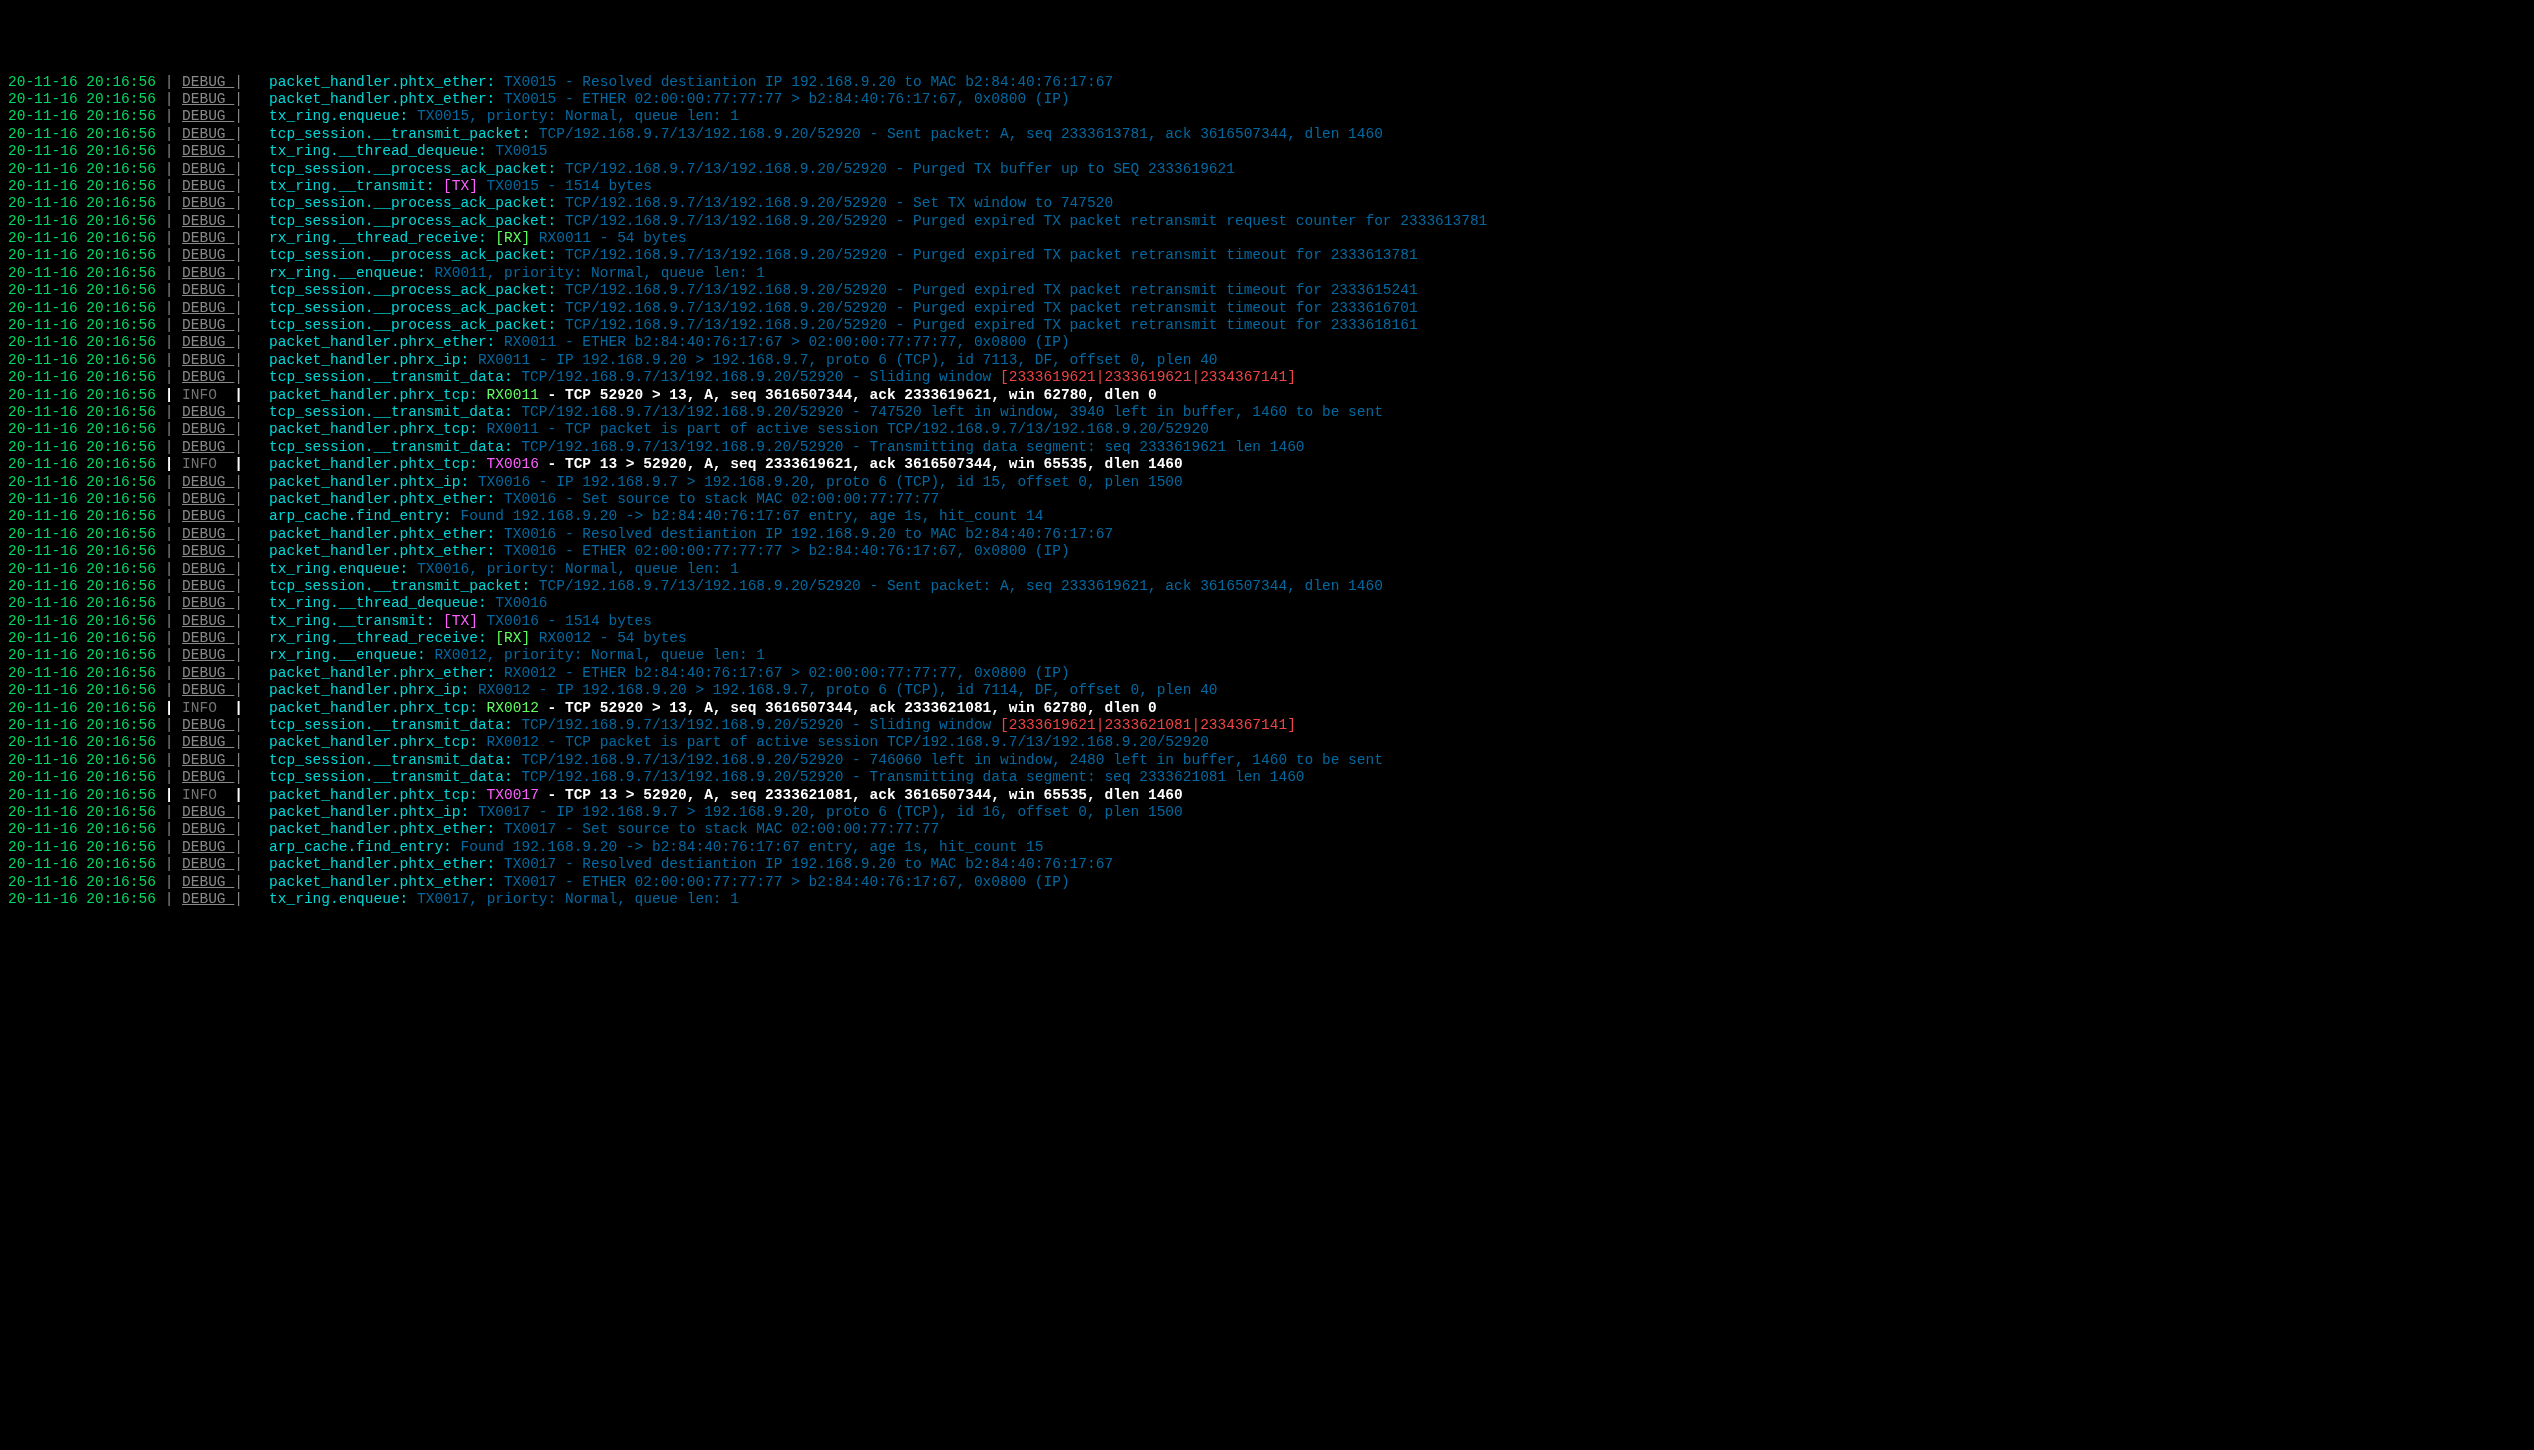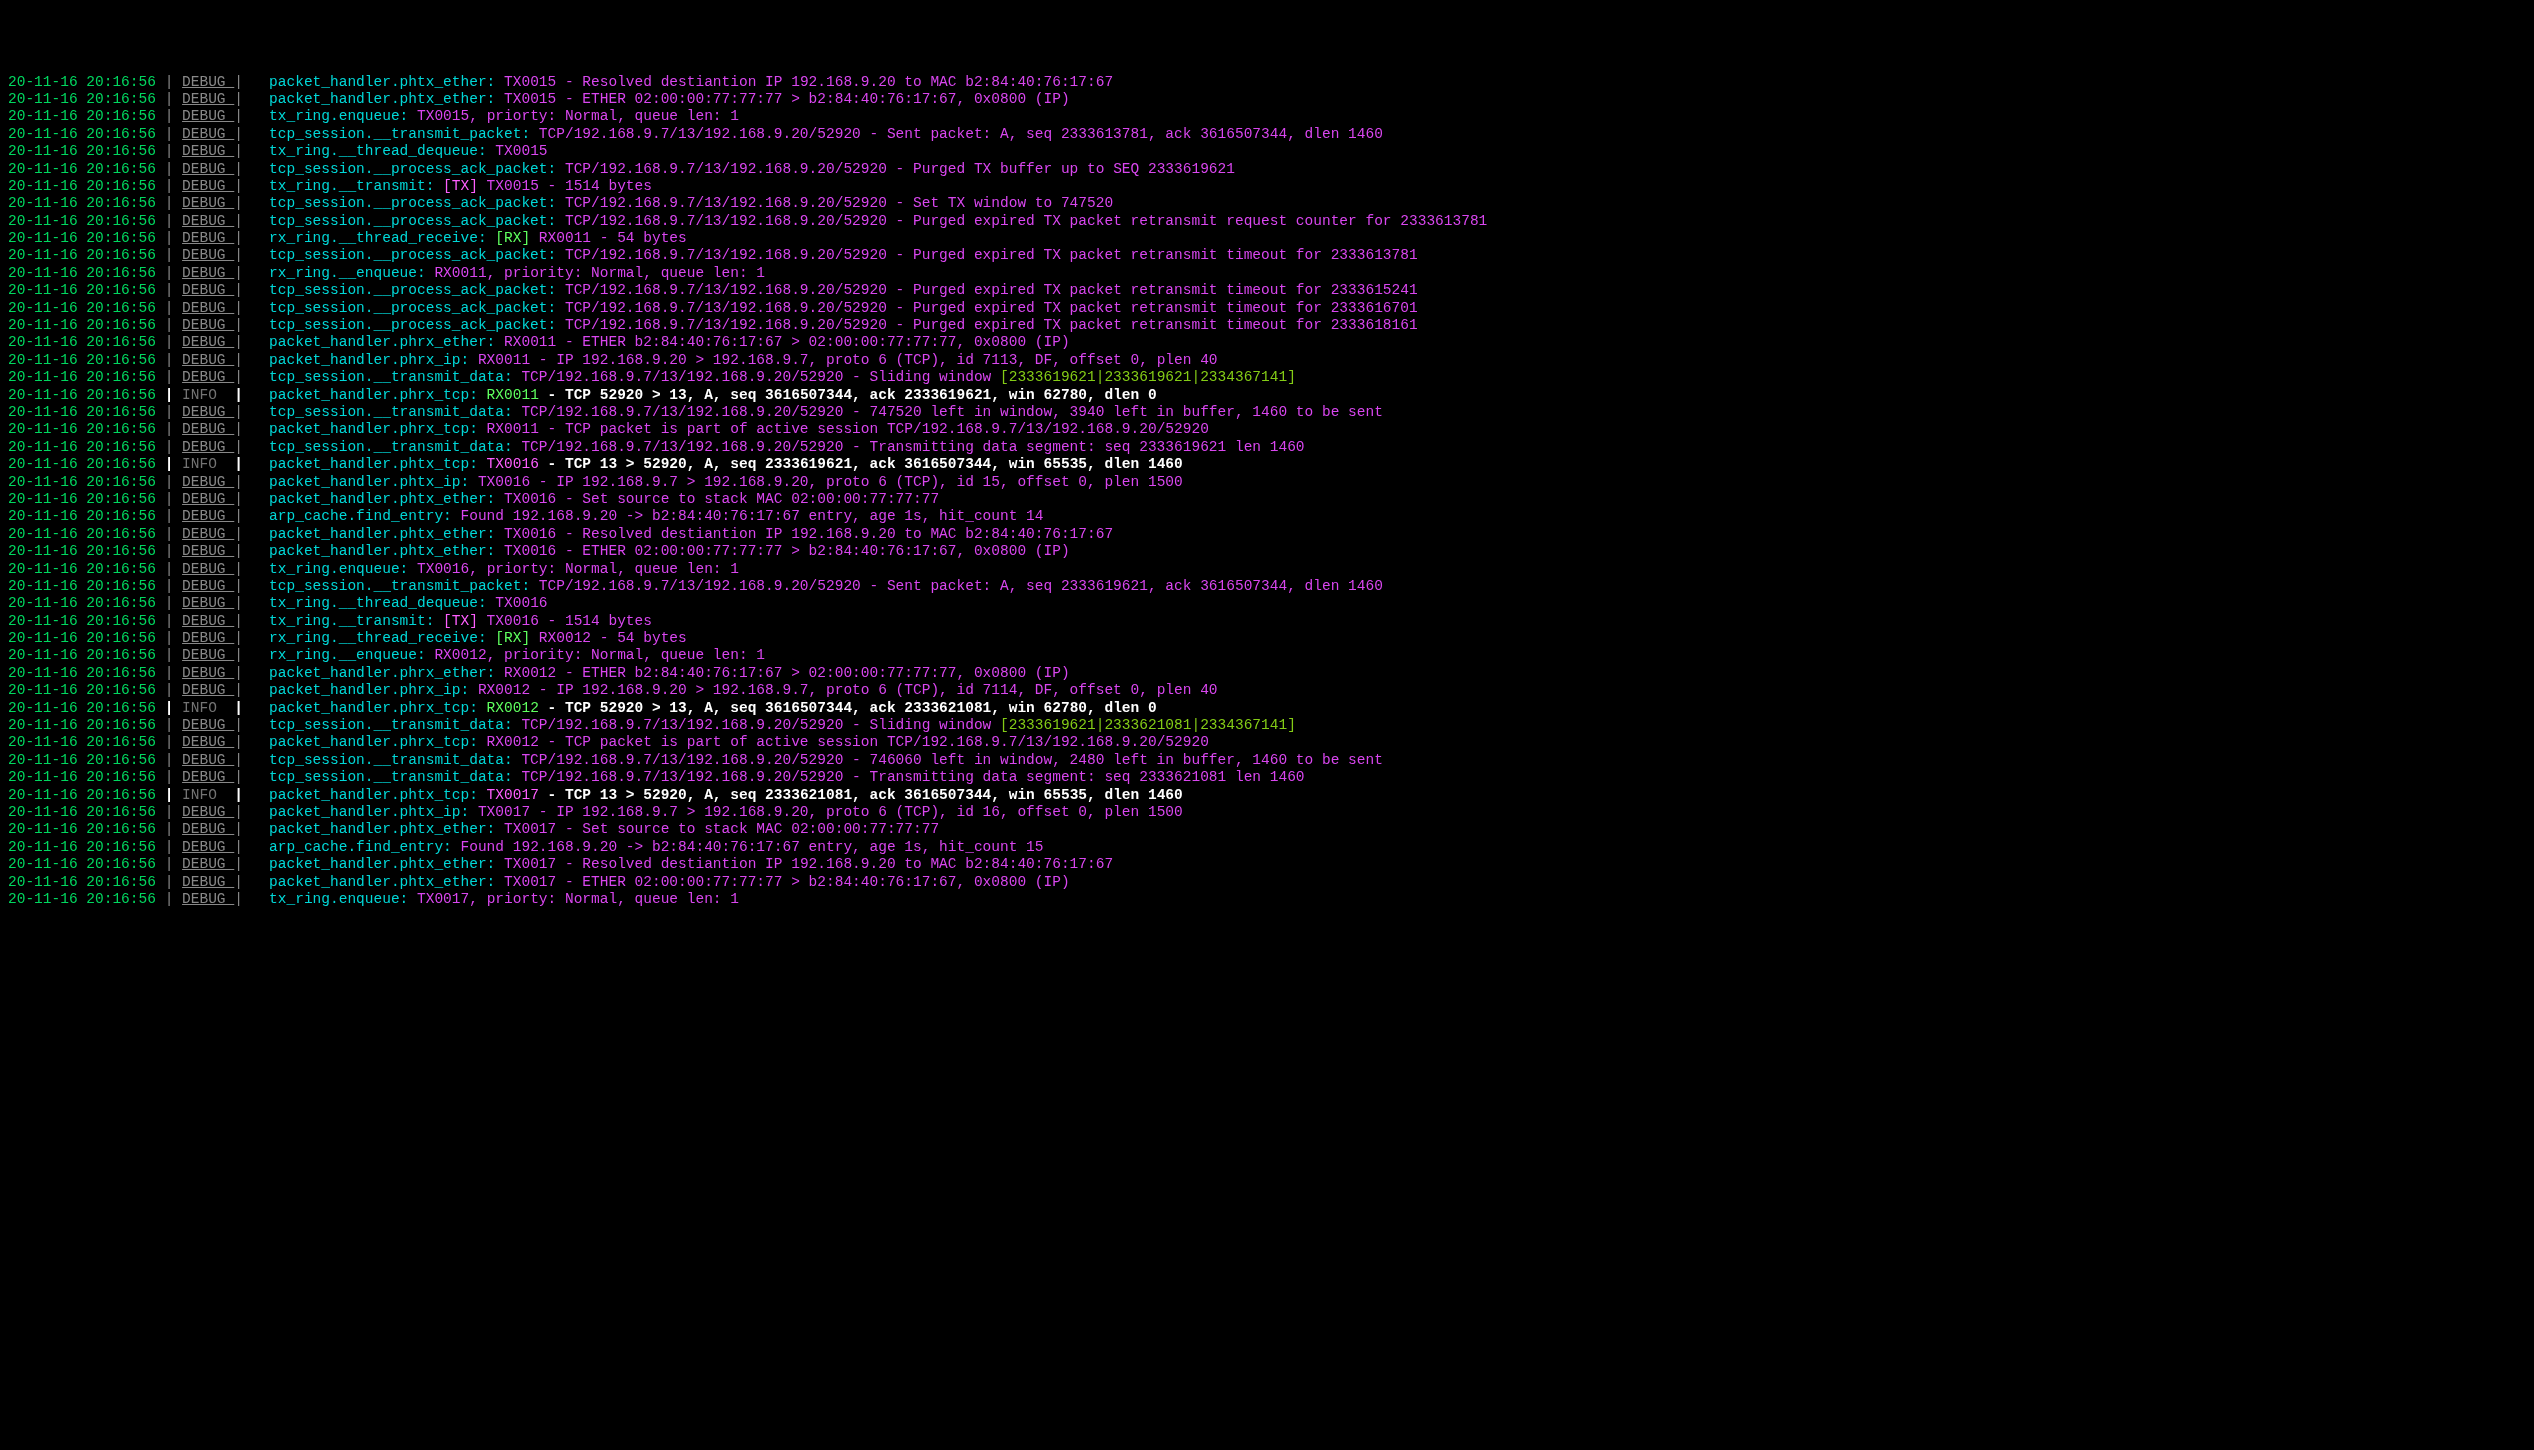--- a/index.html
+++ b/index.html
@@ -11,25 +11,25 @@
     line-height: 1.2;
     white-space: pre;
     color: #888;
     overflow-x: auto;
   }
   .ts   { color: #00d75f; text-align: right; }   
   .sep  { color: #888;    }   
   .lvl  { color: #888; text-decoration: underline;    }   
   .lvli { color: #737373; font-weight: normal; } 
   .mod  { color: #00d7d7; }   
-  .msg  { color: #d946ef;    }   
+  .msg  { color: #0369a1;    }   
   .msgw { color: #fff; font-weight: bold; } 
   .tx   { color: #ff5fff; }   
   .rx   { color: #5fff5f; }   
-  .yel  { color: #84cc16; text-align: right; }   
+  .yel  { color: #ef4444; text-align: right; }   
   .row  { display: block; }
 </style>
 </head>
 <body>
 
 
 
 <div id="log"><div class="row"><span class="ts">20-11-16 20:16:56</span><span class="sep"> | </span><span class="lvl">DEBUG </span><span class="sep">|   </span><span class="mod">packet_handler.phtx_ether:</span><span class="msg"> TX0015 - Resolved destiantion IP 192.168.9.20 to MAC b2:84:40:76:17:67</span></div><div class="row"><span class="ts">20-11-16 20:16:56</span><span class="sep"> | </span><span class="lvl">DEBUG </span><span class="sep">|   </span><span class="mod">packet_handler.phtx_ether:</span><span class="msg"> TX0015 - ETHER 02:00:00:77:77:77 &gt; b2:84:40:76:17:67, 0x0800 (IP)</span></div><div class="row"><span class="ts">20-11-16 20:16:56</span><span class="sep"> | </span><span class="lvl">DEBUG </span><span class="sep">|   </span><span class="mod">tx_ring.enqueue:</span><span class="msg"> TX0015, priorty: Normal, queue len: 1</span></div><div class="row"><span class="ts">20-11-16 20:16:56</span><span class="sep"> | </span><span class="lvl">DEBUG </span><span class="sep">|   </span><span class="mod">tcp_session.__transmit_packet:</span><span class="msg"> TCP/192.168.9.7/13/192.168.9.20/52920 - Sent packet: A, seq 2333613781, ack 3616507344, dlen 1460</span></div><div class="row"><span class="ts">20-11-16 20:16:56</span><span class="sep"> | </span><span class="lvl">DEBUG </span><span class="sep">|   </span><span class="mod">tx_ring.__thread_dequeue:</span><span class="msg"> TX0015</span></div><div class="row"><span class="ts">20-11-16 20:16:56</span><span class="sep"> | </span><span class="lvl">DEBUG </span><span class="sep">|   </span><span class="mod">tcp_session.__process_ack_packet:</span><span class="msg"> TCP/192.168.9.7/13/192.168.9.20/52920 - Purged TX buffer up to SEQ 2333619621</span></div><div class="row"><span class="ts">20-11-16 20:16:56</span><span class="sep"> | </span><span class="lvl">DEBUG </span><span class="sep">|   </span><span class="mod">tx_ring.__transmit:</span><span class="tx"> [TX]</span><span class="msg"> TX0015 - 1514 bytes</span></div><div class="row"><span class="ts">20-11-16 20:16:56</span><span class="sep"> | </span><span class="lvl">DEBUG </span><span class="sep">|   </span><span class="mod">tcp_session.__process_ack_packet:</span><span class="msg"> TCP/192.168.9.7/13/192.168.9.20/52920 - Set TX window to 747520</span></div><div class="row"><span class="ts">20-11-16 20:16:56</span><span class="sep"> | </span><span class="lvl">DEBUG </span><span class="sep">|   </span><span class="mod">tcp_session.__process_ack_packet:</span><span class="msg"> TCP/192.168.9.7/13/192.168.9.20/52920 - Purged expired TX packet retransmit request counter for 2333613781</span></div><div class="row"><span class="ts">20-11-16 20:16:56</span><span class="sep"> | </span><span class="lvl">DEBUG </span><span class="sep">|   </span><span class="mod">rx_ring.__thread_receive:</span><span class="rx"> [RX]</span><span class="msg"> RX0011 - 54 bytes</span></div><div class="row"><span class="ts">20-11-16 20:16:56</span><span class="sep"> | </span><span class="lvl">DEBUG </span><span class="sep">|   </span><span class="mod">tcp_session.__process_ack_packet:</span><span class="msg"> TCP/192.168.9.7/13/192.168.9.20/52920 - Purged expired TX packet retransmit timeout for 2333613781</span></div><div class="row"><span class="ts">20-11-16 20:16:56</span><span class="sep"> | </span><span class="lvl">DEBUG </span><span class="sep">|   </span><span class="mod">rx_ring.__enqueue:</span><span class="msg"> RX0011, priority: Normal, queue len: 1</span></div><div class="row"><span class="ts">20-11-16 20:16:56</span><span class="sep"> | </span><span class="lvl">DEBUG </span><span class="sep">|   </span><span class="mod">tcp_session.__process_ack_packet:</span><span class="msg"> TCP/192.168.9.7/13/192.168.9.20/52920 - Purged expired TX packet retransmit timeout for 2333615241</span></div><div class="row"><span class="ts">20-11-16 20:16:56</span><span class="sep"> | </span><span class="lvl">DEBUG </span><span class="sep">|   </span><span class="mod">tcp_session.__process_ack_packet:</span><span class="msg"> TCP/192.168.9.7/13/192.168.9.20/52920 - Purged expired TX packet retransmit timeout for 2333616701</span></div><div class="row"><span class="ts">20-11-16 20:16:56</span><span class="sep"> | </span><span class="lvl">DEBUG </span><span class="sep">|   </span><span class="mod">tcp_session.__process_ack_packet:</span><span class="msg"> TCP/192.168.9.7/13/192.168.9.20/52920 - Purged expired TX packet retransmit timeout for 2333618161</span></div><div class="row"><span class="ts">20-11-16 20:16:56</span><span class="sep"> | </span><span class="lvl">DEBUG </span><span class="sep">|   </span><span class="mod">packet_handler.phrx_ether:</span><span class="msg"> RX0011 - ETHER b2:84:40:76:17:67 &gt; 02:00:00:77:77:77, 0x0800 (IP)</span></div><div class="row"><span class="ts">20-11-16 20:16:56</span><span class="sep"> | </span><span class="lvl">DEBUG </span><span class="sep">|   </span><span class="mod">packet_handler.phrx_ip:</span><span class="msg"> RX0011 - IP 192.168.9.20 &gt; 192.168.9.7, proto 6 (TCP), id 7113, DF, offset 0, plen 40</span></div><div class="row"><span class="ts">20-11-16 20:16:56</span><span class="sep"> | </span><span class="lvl">DEBUG </span><span class="sep">|   </span><span class="mod">tcp_session.__transmit_data:</span><span class="msg"> TCP/192.168.9.7/13/192.168.9.20/52920 - Sliding window </span><span class="yel">[2333619621|2333619621|2334367141]</span></div><div class="row"><span class="ts">20-11-16 20:16:56</span><span class="msgw"> | </span><span class="lvli">INFO  </span><span class="msgw">|   </span><span class="mod">packet_handler.phrx_tcp:</span><span class="rx"> RX0011</span><span class="msgw"> - TCP 52920 &gt; 13, A, seq 3616507344, ack 2333619621, win 62780, dlen 0</span></div><div class="row"><span class="ts">20-11-16 20:16:56</span><span class="sep"> | </span><span class="lvl">DEBUG </span><span class="sep">|   </span><span class="mod">tcp_session.__transmit_data:</span><span class="msg"> TCP/192.168.9.7/13/192.168.9.20/52920 - 747520 left in window, 3940 left in buffer, 1460 to be sent</span></div><div class="row"><span class="ts">20-11-16 20:16:56</span><span class="sep"> | </span><span class="lvl">DEBUG </span><span class="sep">|   </span><span class="mod">packet_handler.phrx_tcp:</span><span class="msg"> RX0011 - TCP packet is part of active session TCP/192.168.9.7/13/192.168.9.20/52920</span></div><div class="row"><span class="ts">20-11-16 20:16:56</span><span class="sep"> | </span><span class="lvl">DEBUG </span><span class="sep">|   </span><span class="mod">tcp_session.__transmit_data:</span><span class="msg"> TCP/192.168.9.7/13/192.168.9.20/52920 - Transmitting data segment: seq 2333619621 len 1460</span></div><div class="row"><span class="ts">20-11-16 20:16:56</span><span class="msgw"> | </span><span class="lvli">INFO  </span><span class="msgw">|   </span><span class="mod">packet_handler.phtx_tcp:</span><span class="tx"> TX0016</span><span class="msgw"> - TCP 13 &gt; 52920, A, seq 2333619621, ack 3616507344, win 65535, dlen 1460</span></div><div class="row"><span class="ts">20-11-16 20:16:56</span><span class="sep"> | </span><span class="lvl">DEBUG </span><span class="sep">|   </span><span class="mod">packet_handler.phtx_ip:</span><span class="msg"> TX0016 - IP 192.168.9.7 &gt; 192.168.9.20, proto 6 (TCP), id 15, offset 0, plen 1500</span></div><div class="row"><span class="ts">20-11-16 20:16:56</span><span class="sep"> | </span><span class="lvl">DEBUG </span><span class="sep">|   </span><span class="mod">packet_handler.phtx_ether:</span><span class="msg"> TX0016 - Set source to stack MAC 02:00:00:77:77:77</span></div><div class="row"><span class="ts">20-11-16 20:16:56</span><span class="sep"> | </span><span class="lvl">DEBUG </span><span class="sep">|   </span><span class="mod">arp_cache.find_entry:</span><span class="msg"> Found 192.168.9.20 -&gt; b2:84:40:76:17:67 entry, age 1s, hit_count 14</span></div><div class="row"><span class="ts">20-11-16 20:16:56</span><span class="sep"> | </span><span class="lvl">DEBUG </span><span class="sep">|   </span><span class="mod">packet_handler.phtx_ether:</span><span class="msg"> TX0016 - Resolved destiantion IP 192.168.9.20 to MAC b2:84:40:76:17:67</span></div><div class="row"><span class="ts">20-11-16 20:16:56</span><span class="sep"> | </span><span class="lvl">DEBUG </span><span class="sep">|   </span><span class="mod">packet_handler.phtx_ether:</span><span class="msg"> TX0016 - ETHER 02:00:00:77:77:77 &gt; b2:84:40:76:17:67, 0x0800 (IP)</span></div><div class="row"><span class="ts">20-11-16 20:16:56</span><span class="sep"> | </span><span class="lvl">DEBUG </span><span class="sep">|   </span><span class="mod">tx_ring.enqueue:</span><span class="msg"> TX0016, priorty: Normal, queue len: 1</span></div><div class="row"><span class="ts">20-11-16 20:16:56</span><span class="sep"> | </span><span class="lvl">DEBUG </span><span class="sep">|   </span><span class="mod">tcp_session.__transmit_packet:</span><span class="msg"> TCP/192.168.9.7/13/192.168.9.20/52920 - Sent packet: A, seq 2333619621, ack 3616507344, dlen 1460</span></div><div class="row"><span class="ts">20-11-16 20:16:56</span><span class="sep"> | </span><span class="lvl">DEBUG </span><span class="sep">|   </span><span class="mod">tx_ring.__thread_dequeue:</span><span class="msg"> TX0016</span></div><div class="row"><span class="ts">20-11-16 20:16:56</span><span class="sep"> | </span><span class="lvl">DEBUG </span><span class="sep">|   </span><span class="mod">tx_ring.__transmit:</span><span class="tx"> [TX]</span><span class="msg"> TX0016 - 1514 bytes</span></div><div class="row"><span class="ts">20-11-16 20:16:56</span><span class="sep"> | </span><span class="lvl">DEBUG </span><span class="sep">|   </span><span class="mod">rx_ring.__thread_receive:</span><span class="rx"> [RX]</span><span class="msg"> RX0012 - 54 bytes</span></div><div class="row"><span class="ts">20-11-16 20:16:56</span><span class="sep"> | </span><span class="lvl">DEBUG </span><span class="sep">|   </span><span class="mod">rx_ring.__enqueue:</span><span class="msg"> RX0012, priority: Normal, queue len: 1</span></div><div class="row"><span class="ts">20-11-16 20:16:56</span><span class="sep"> | </span><span class="lvl">DEBUG </span><span class="sep">|   </span><span class="mod">packet_handler.phrx_ether:</span><span class="msg"> RX0012 - ETHER b2:84:40:76:17:67 &gt; 02:00:00:77:77:77, 0x0800 (IP)</span></div><div class="row"><span class="ts">20-11-16 20:16:56</span><span class="sep"> | </span><span class="lvl">DEBUG </span><span class="sep">|   </span><span class="mod">packet_handler.phrx_ip:</span><span class="msg"> RX0012 - IP 192.168.9.20 &gt; 192.168.9.7, proto 6 (TCP), id 7114, DF, offset 0, plen 40</span></div><div class="row"><span class="ts">20-11-16 20:16:56</span><span class="msgw"> | </span><span class="lvli">INFO  </span><span class="msgw">|   </span><span class="mod">packet_handler.phrx_tcp:</span><span class="rx"> RX0012</span><span class="msgw"> - TCP 52920 &gt; 13, A, seq 3616507344, ack 2333621081, win 62780, dlen 0</span></div><div class="row"><span class="ts">20-11-16 20:16:56</span><span class="sep"> | </span><span class="lvl">DEBUG </span><span class="sep">|   </span><span class="mod">tcp_session.__transmit_data:</span><span class="msg"> TCP/192.168.9.7/13/192.168.9.20/52920 - Sliding window </span><span class="yel">[2333619621|2333621081|2334367141]</span></div><div class="row"><span class="ts">20-11-16 20:16:56</span><span class="sep"> | </span><span class="lvl">DEBUG </span><span class="sep">|   </span><span class="mod">packet_handler.phrx_tcp:</span><span class="msg"> RX0012 - TCP packet is part of active session TCP/192.168.9.7/13/192.168.9.20/52920</span></div><div class="row"><span class="ts">20-11-16 20:16:56</span><span class="sep"> | </span><span class="lvl">DEBUG </span><span class="sep">|   </span><span class="mod">tcp_session.__transmit_data:</span><span class="msg"> TCP/192.168.9.7/13/192.168.9.20/52920 - 746060 left in window, 2480 left in buffer, 1460 to be sent</span></div><div class="row"><span class="ts">20-11-16 20:16:56</span><span class="sep"> | </span><span class="lvl">DEBUG </span><span class="sep">|   </span><span class="mod">tcp_session.__transmit_data:</span><span class="msg"> TCP/192.168.9.7/13/192.168.9.20/52920 - Transmitting data segment: seq 2333621081 len 1460</span></div><div class="row"><span class="ts">20-11-16 20:16:56</span><span class="msgw"> | </span><span class="lvli">INFO  </span><span class="msgw">|   </span><span class="mod">packet_handler.phtx_tcp:</span><span class="tx"> TX0017</span><span class="msgw"> - TCP 13 &gt; 52920, A, seq 2333621081, ack 3616507344, win 65535, dlen 1460</span></div><div class="row"><span class="ts">20-11-16 20:16:56</span><span class="sep"> | </span><span class="lvl">DEBUG </span><span class="sep">|   </span><span class="mod">packet_handler.phtx_ip:</span><span class="msg"> TX0017 - IP 192.168.9.7 &gt; 192.168.9.20, proto 6 (TCP), id 16, offset 0, plen 1500</span></div><div class="row"><span class="ts">20-11-16 20:16:56</span><span class="sep"> | </span><span class="lvl">DEBUG </span><span class="sep">|   </span><span class="mod">packet_handler.phtx_ether:</span><span class="msg"> TX0017 - Set source to stack MAC 02:00:00:77:77:77</span></div><div class="row"><span class="ts">20-11-16 20:16:56</span><span class="sep"> | </span><span class="lvl">DEBUG </span><span class="sep">|   </span><span class="mod">arp_cache.find_entry:</span><span class="msg"> Found 192.168.9.20 -&gt; b2:84:40:76:17:67 entry, age 1s, hit_count 15</span></div><div class="row"><span class="ts">20-11-16 20:16:56</span><span class="sep"> | </span><span class="lvl">DEBUG </span><span class="sep">|   </span><span class="mod">packet_handler.phtx_ether:</span><span class="msg"> TX0017 - Resolved destiantion IP 192.168.9.20 to MAC b2:84:40:76:17:67</span></div><div class="row"><span class="ts">20-11-16 20:16:56</span><span class="sep"> | </span><span class="lvl">DEBUG </span><span class="sep">|   </span><span class="mod">packet_handler.phtx_ether:</span><span class="msg"> TX0017 - ETHER 02:00:00:77:77:77 &gt; b2:84:40:76:17:67, 0x0800 (IP)</span></div><div class="row"><span class="ts">20-11-16 20:16:56</span><span class="sep"> | </span><span class="lvl">DEBUG </span><span class="sep">|   </span><span class="mod">tx_ring.enqueue:</span><span class="msg"> TX0017, priorty: Normal, queue len: 1</span></div></div>
 
 

